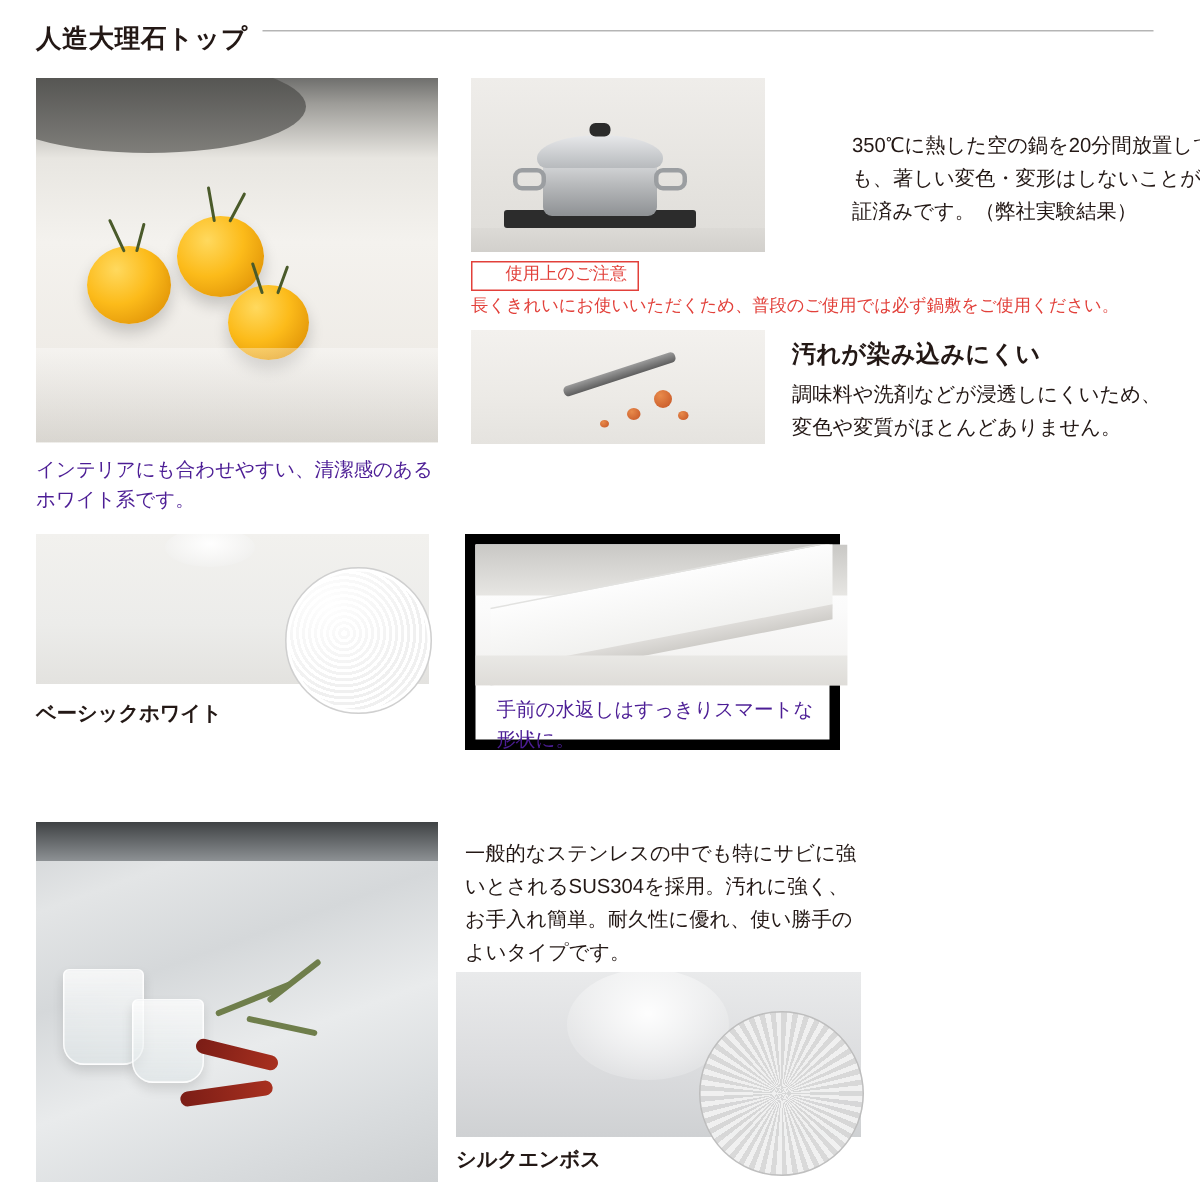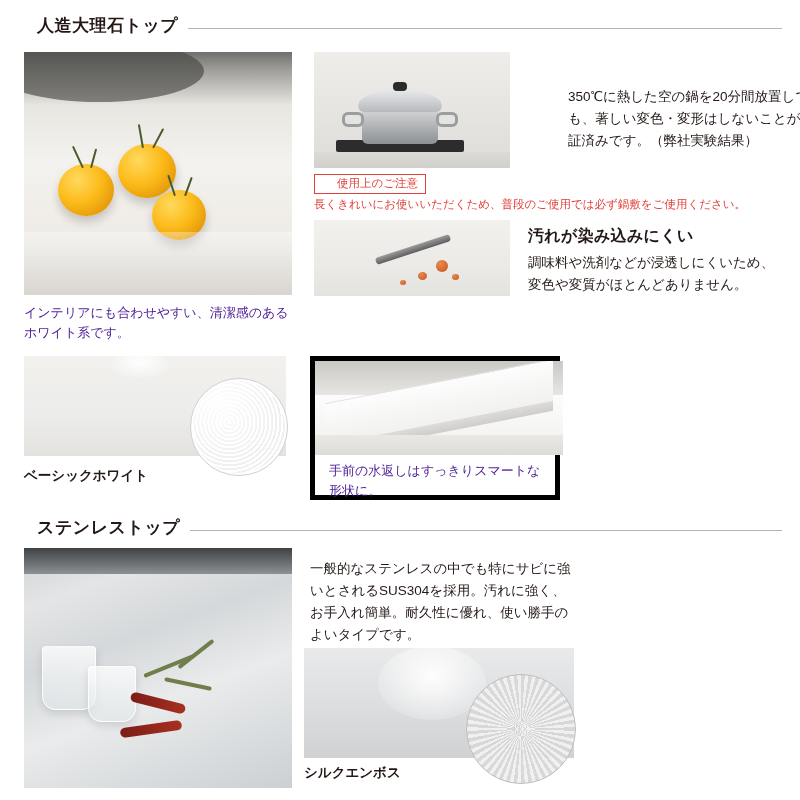--- a/index.html
+++ b/index.html
@@ -18,24 +18,22 @@
   .page {
     position: relative;
     width: 800px;
     height: 800px;
   }
 
   
   .section-head {
     position: absolute;
     display: flex;
-    align-items: center;
     width: 745px;
     left: 24px;
-    margin-left: 13px;
   }
   .section-head .title {
     font-size: 17px;
     font-weight: bold;
     letter-spacing: 0.5px;
     white-space: nowrap;
     color: #231815;
   }
   .section-head .rule {
     flex: 1;
@@ -229,21 +227,21 @@
   }
   .note-text {
     position: absolute;
     color: #e2403a;
     font-size: 11.5px;
     line-height: 1.4;
     white-space: nowrap;
   }
   .framed {
     position: absolute;
-    border: 5px solid #000000;
+    border: 7px solid #000000;
     box-sizing: border-box;
   }
   .swatch-label {
     position: absolute;
     font-size: 13.5px;
     font-weight: bold;
     color: #231815;
   }
 </style>
 </head>
@@ -311,24 +309,20 @@
   <div class="framed" style="left:310px; top:356px; width:250px; height:144px;">
     <div class="photo photo-edge" style="left:0; top:0; width:248px; height:94px;">
       <div class="edge-bg" style="left:0; top:0; width:248px; height:34px;"></div>
       <div class="edge-top" style="left:10px; top:20px; width:228px; height:44px;"></div>
       <div class="edge-front" style="left:10px; top:62px; width:228px; height:10px; transform:skewY(-11deg);"></div>
       <div style="position:absolute; left:0; top:74px; width:248px; height:20px; background:linear-gradient(180deg,#e9e8e5,#dedcd8);"></div>
     </div>
     <div class="cap" style="left:14px; top:100px; width:220px;">手前の水返しはすっきりスマートな形状に。</div>
   </div>
 
-  <div class="section-head" style="top:516px;">
-    <span class="title">ステンレストップ</span>
-    <span class="rule"></span>
-  </div>
 
   <div class="photo photo-steel" style="left:24px; top:548px; width:268px; height:240px;">
     <div style="position:absolute; left:0; top:0; width:268px; height:26px; background:linear-gradient(180deg,#3f4244,#8d9194);"></div>
     <div class="glass" style="left:18px; top:98px; width:52px; height:62px;"></div>
     <div class="glass" style="left:64px; top:118px; width:46px; height:54px;"></div>
     <div class="chili" style="left:106px; top:150px; width:56px; height:10px; transform:rotate(14deg);"></div>
     <div class="chili" style="left:96px; top:176px; width:62px; height:10px; transform:rotate(-8deg);"></div>
     <div class="herb" style="left:118px; top:116px; width:54px; height:4px; transform:rotate(-22deg);"></div>
     <div class="herb" style="left:140px; top:134px; width:48px; height:4px; transform:rotate(12deg);"></div>
     <div class="herb" style="left:150px; top:104px; width:44px; height:4px; transform:rotate(-38deg);"></div>

